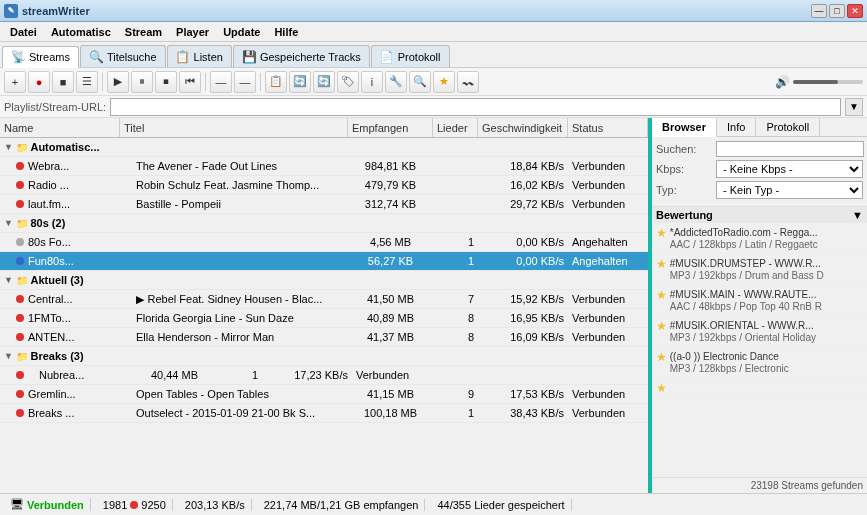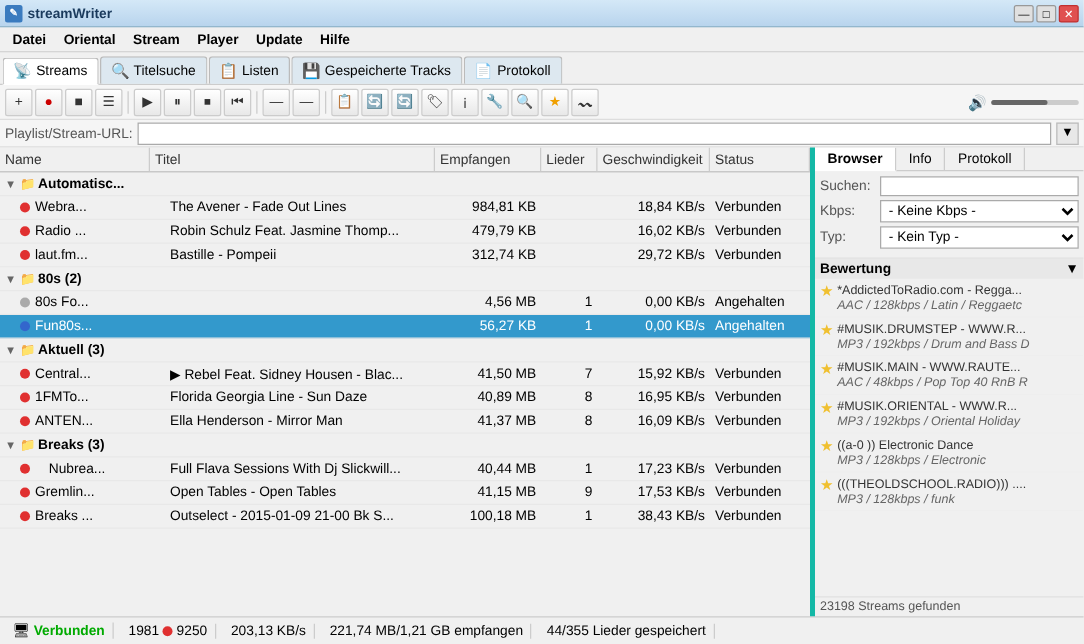--- a/index.html
+++ b/index.html
@@ -133,21 +133,21 @@
     .stream-row {
       display: flex; align-items: center; height: 19px;
       border-bottom: 1px solid #e8e8e8;
     }
     .stream-row.selected { background: #3399cc; color: white; }
     .stream-row.group-header { background: #f0f0f0; font-weight: bold; }
 
     .cell { padding: 0 4px; overflow: hidden; text-overflow: ellipsis; white-space: nowrap; }
     .cell-name { width: 120px; display: flex; align-items: center; gap: 2px; }
     .cell-title { flex: 1; }
-    .cell-recv { width: 85px; text-align: right; }
+    .cell-recv { width: 85px; text-align: center; }
     .cell-songs { width: 45px; text-align: right; }
     .cell-speed { width: 90px; text-align: right; }
     .cell-status { width: 80px; }
 
     .dot { width: 8px; height: 8px; border-radius: 50%; display: inline-block; flex-shrink: 0; }
     .dot-red { background: #e03030; }
     .dot-blue { background: #3366cc; }
     .dot-gray { background: #aaa; }
     .expand-icon { font-size: 9px; color: #666; cursor: pointer; width: 10px; flex-shrink: 0; }
     .indent1 { margin-left: 12px; }
@@ -165,78 +165,78 @@
     }
     .btab {
       padding: 3px 10px; cursor: pointer; border-right: 1px solid #ccc;
       font-size: 11px;
     }
     .btab.active { background: white; border-bottom: 1px solid white; margin-bottom: -1px; font-weight: bold; }
 
     .browser-filters {
       padding: 4px; border-bottom: 1px solid #e0e0e0;
     }
-    .filter-row { display: flex; align-items: center; margin-bottom: 3px; gap: 8px; }
+    .filter-row { display: flex; align-items: center; margin-bottom: 3px; gap: 20px; }
     .filter-label { width: 40px; color: #555; flex-shrink: 0; }
     .filter-input { flex: 1; height: 16px; border: 1px solid #aaa; padding: 0 2px; font-size: 11px; }
     .filter-select {
       flex: 1; height: 18px; border: 1px solid #aaa; font-size: 11px;
       background: white; padding: 0 2px;
     }
 
     .browser-results {
       flex: 1; overflow-y: auto; overflow-x: hidden;
     }
     .browser-header {
       background: #e8e8e8; padding: 2px 4px; font-weight: bold;
       display: flex; align-items: center; justify-content: space-between; cursor: pointer;
     }
     .star-item {
       display: flex; align-items: flex-start; padding: 3px 4px;
       border-bottom: 1px solid #eeeeee; gap: 3px; cursor: pointer;
     }
     .star { color: #f0c030; font-size: 12px; flex-shrink: 0; }
     .star-text { font-size: 10px; line-height: 1.3; color: #333; }
-    .star-sub { font-size: 10px; color: #666; font-style: italic; }
+    .star-sub { font-size: 10px; color: #666; }
 
     
     .status-bar {
       height: 22px; background: #f0f0f0; border-top: 1px solid #ccc;
       display: flex; align-items: center; padding: 0 4px; gap: 6px;
       font-size: 11px;
     }
     .status-section { display: flex; align-items: center; gap: 3px; padding: 0 6px; border-right: 1px solid #ccc; }
     .status-green { color: #00aa00; font-weight: bold; }
     .status-dot-red { width: 8px; height: 8px; border-radius: 50%; background: #e03030; display: inline-block; }
 
     
     ::-webkit-scrollbar { width: 12px; }
     ::-webkit-scrollbar-track { background: #f0f0f0; }
     ::-webkit-scrollbar-thumb { background: #c0c0c0; border: 1px solid #aaa; border-radius: 2px; }
 
-    .found-label { padding: 2px 4px; font-size: 10px; color: #555; border-top: 1px solid #e0e0e0; text-align: left; }
+    .found-label { padding: 2px 4px; font-size: 10px; color: #555; border-top: 1px solid #e0e0e0; text-align: right; }
   </style>
 </head>
 <body>
 
 <div class="title-bar">
   <div class="title-bar-left">
     <div class="title-bar-icon">✎</div>
     <span>streamWriter</span>
   </div>
   <div class="title-bar-buttons">
     <div class="tb-btn">—</div>
     <div class="tb-btn max">□</div>
     <div class="tb-btn close">✕</div>
   </div>
 </div>
 
 <div class="menu-bar">
   <div class="menu-item">Datei</div>
-  <div class="menu-item">Oriental</div>
+  <div class="menu-item">Automatisc</div>
   <div class="menu-item">Stream</div>
   <div class="menu-item">Player</div>
   <div class="menu-item">Update</div>
   <div class="menu-item">Hilfe</div>
 </div>
 
 <div class="tab-bar">
   <div class="tab active">
     <span class="tab-icon">📡</span>
     <span>Streams</span>
@@ -457,21 +457,20 @@
         <div class="cell cell-songs"></div>
         <div class="cell cell-speed"></div>
         <div class="cell cell-status"></div>
       </div>
 
       <div class="stream-row">
         <div class="cell cell-name indent1">
           <span class="dot dot-red"></span>
           <span style="margin-left:13px;">Nubrea...</span>
         </div>
-        <div class="cell cell-title">Full Flava Sessions With Dj Slickwill...</div>
         <div class="cell cell-recv">40,44 MB</div>
         <div class="cell cell-songs">1</div>
         <div class="cell cell-speed">17,23 KB/s</div>
         <div class="cell cell-status">Verbunden</div>
       </div>
 
       <div class="stream-row">
         <div class="cell cell-name indent1">
           <span class="dot dot-red"></span>
           <span style="margin-left:2px;">Gremlin...</span>
@@ -560,24 +559,20 @@
       </div>
       <div class="star-item">
         <span class="star">★</span>
         <div>
           <div class="star-text">((a-0 )) Electronic Dance</div>
           <div class="star-sub">MP3 / 128kbps / Electronic</div>
         </div>
       </div>
       <div class="star-item">
         <span class="star">★</span>
-        <div>
-          <div class="star-text">(((THEOLDSCHOOL.RADIO))) ....</div>
-          <div class="star-sub">MP3 / 128kbps / funk</div>
-        </div>
       </div>
     </div>
     <div class="found-label">23198 Streams gefunden</div>
   </div>
 
 </div>
 
 <div class="status-bar">
   <div class="status-section">
     <span>🖥</span>

